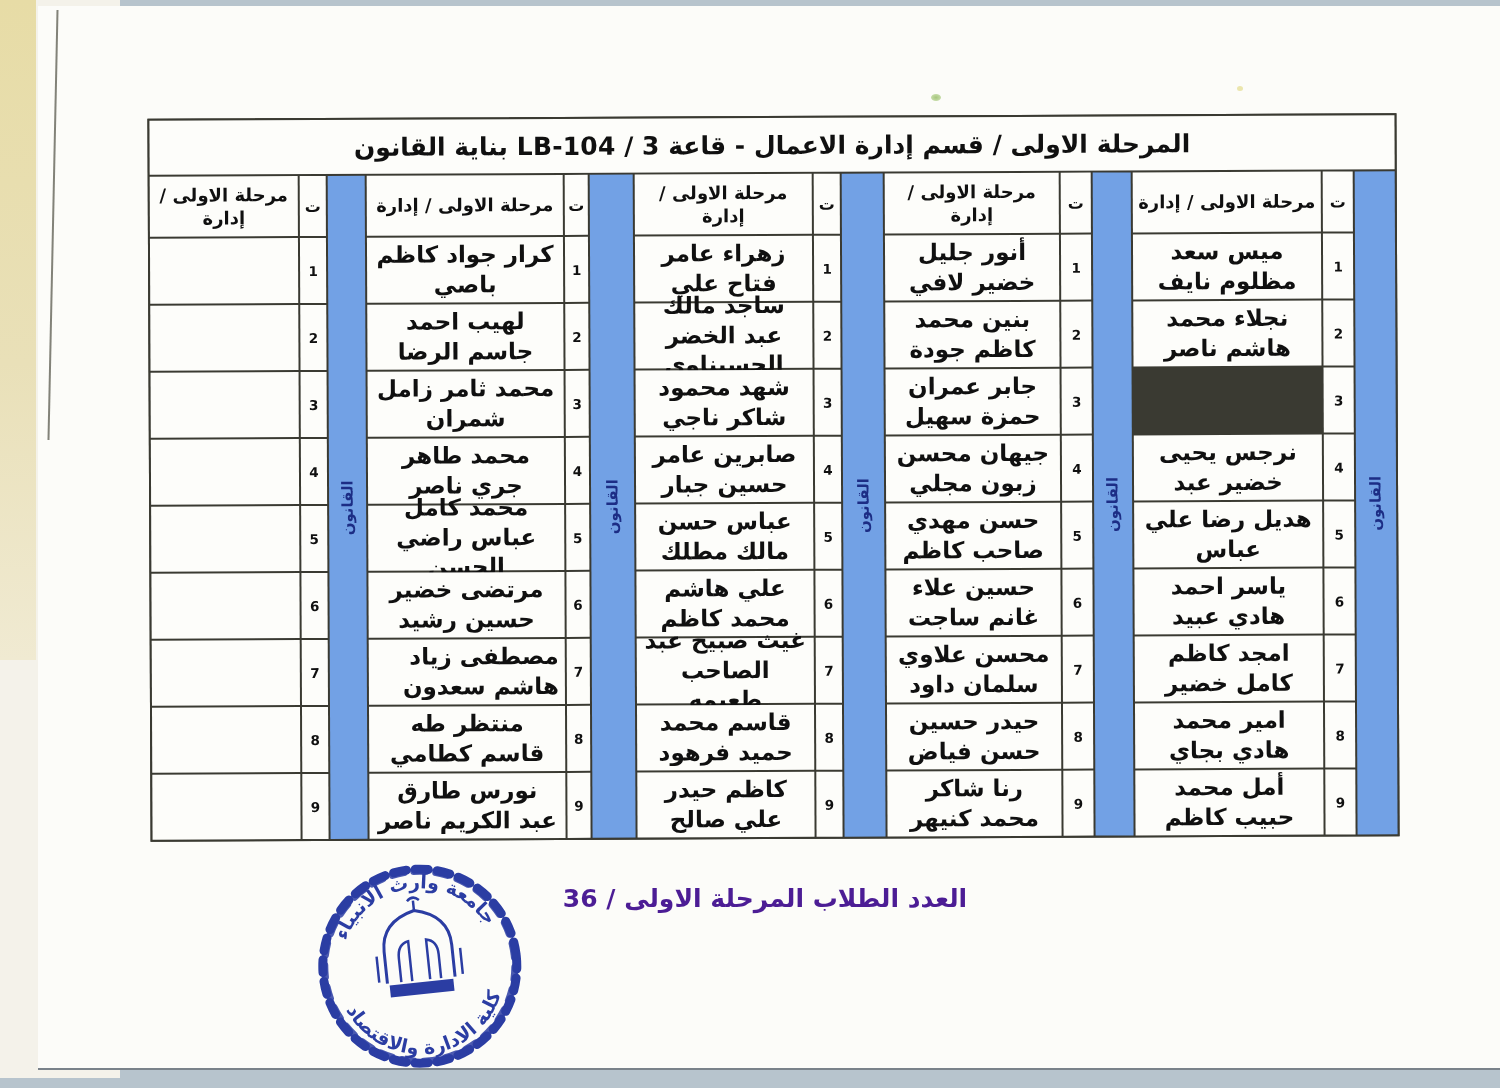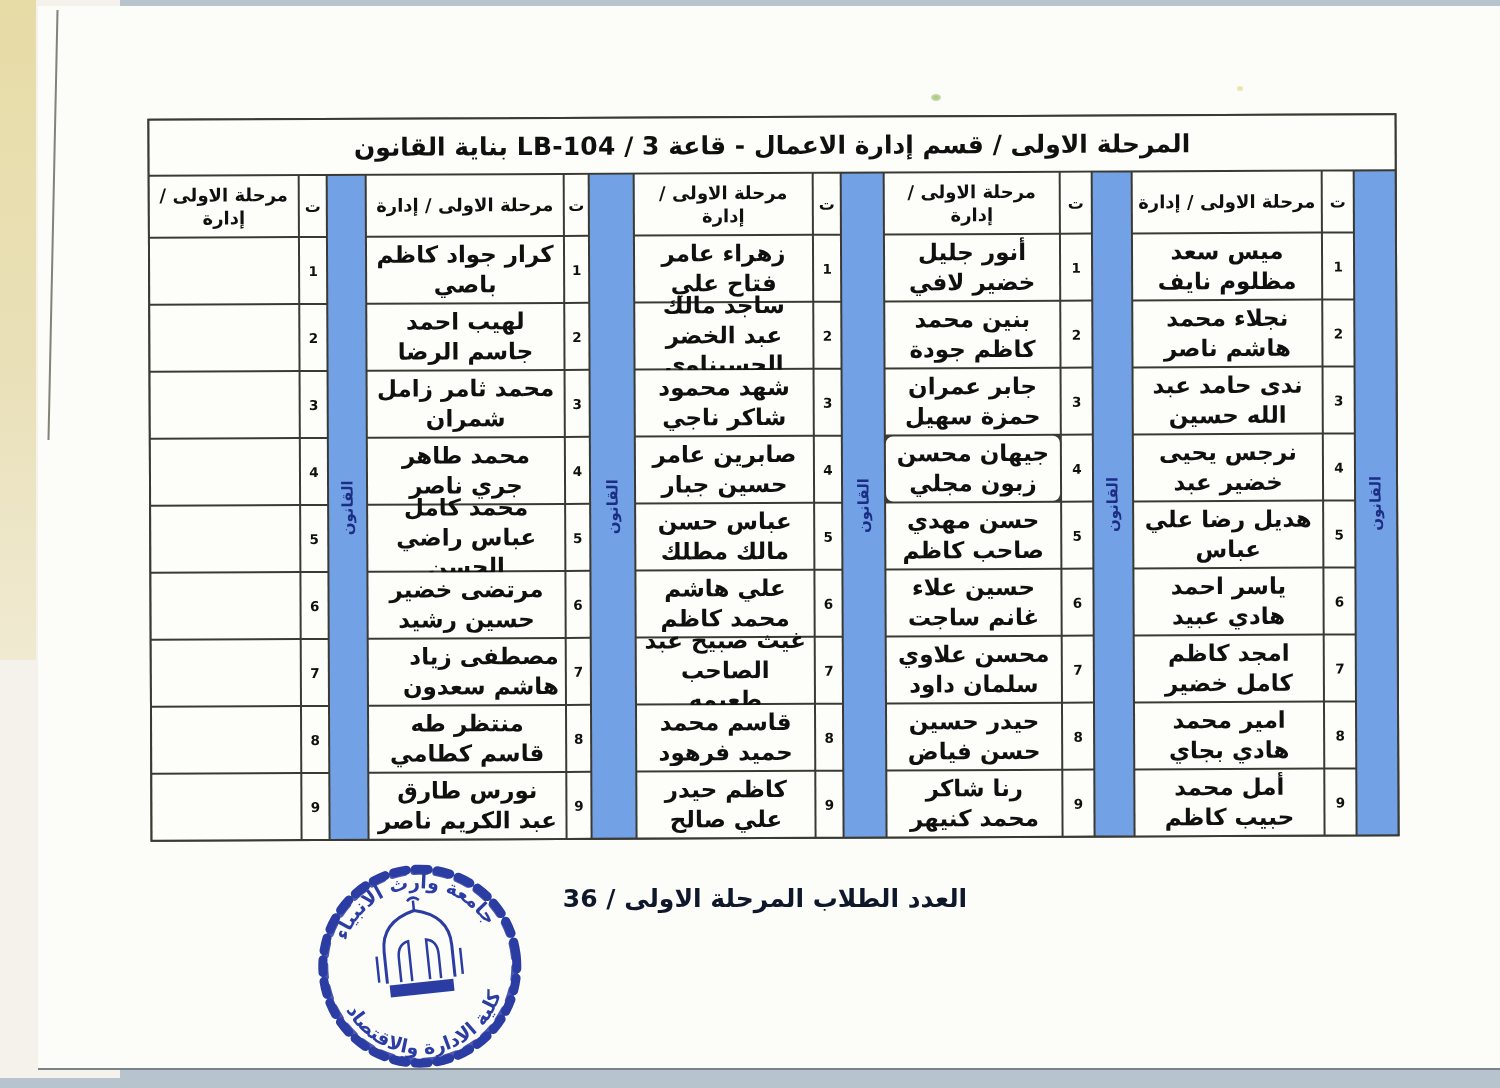--- a/index.html
+++ b/index.html
@@ -39,21 +39,21 @@
   .num-cell{font-size:13.5px;}
   .name-cell{font-size:23px;line-height:1.3;padding:0 6px;}
   .strip-cell{grid-row:2/-1;background:#72a1e5;position:relative;}
   .strip-cell .vtext{
     white-space:nowrap;transform:rotate(-90deg);
     color:#1c2d85;font-weight:bold;font-size:15px;letter-spacing:.5px;
   }
 
   
   .footer-line{position:absolute;left:555px;top:884px;width:420px;text-align:center;
-    font-size:25px;font-weight:bold;color:#0f172a;direction:rtl;}
+    font-size:25px;font-weight:bold;color:#4c1d95;direction:rtl;}
 
   
   .stamp{position:absolute;left:308px;top:852px;width:228px;height:232px;transform:rotate(-6deg);}
 </style>
 </head>
 <body>
 
 <div class="sheet-behind"></div>
 <div class="cream-strip"></div>
 <div class="paper"></div>
@@ -67,21 +67,20 @@
 <div class="cell strip-cell" style="grid-area: 2 / 1 / -1;">
       <span class="vtext">القانون</span>
     </div>
     <div class="cell hdr-num" style="grid-area: 2 / 2;">ت</div>
     <div class="cell hdr-name" style="grid-area: 2 / 3;">مرحلة الاولى / إدارة</div>
     <div class="cell num-cell" style="grid-area: 3 / 2;">1</div>
     <div class="cell name-cell" style="grid-area: 3 / 3;">ميس سعد مظلوم نايف</div>
     <div class="cell num-cell" style="grid-area: 4 / 2;">2</div>
     <div class="cell name-cell" style="grid-area: 4 / 3;">نجلاء محمد هاشم ناصر</div>
     <div class="cell num-cell" style="grid-area: 5 / 2;">3</div>
-    <div class="cell name-cell" style="grid-area: 5 / 3;">ندى حامد عبد الله حسين</div>
     <div class="cell num-cell" style="grid-area: 6 / 2;">4</div>
     <div class="cell name-cell" style="grid-area: 6 / 3;">نرجس يحيى خضير عبد</div>
     <div class="cell num-cell" style="grid-area: 7 / 2;">5</div>
     <div class="cell name-cell" style="grid-area: 7 / 3;">هديل رضا علي عباس</div>
     <div class="cell num-cell" style="grid-area: 8 / 2;">6</div>
     <div class="cell name-cell" style="grid-area: 8 / 3;">ياسر احمد هادي عبيد</div>
     <div class="cell num-cell" style="grid-area: 9 / 2;">7</div>
     <div class="cell name-cell" style="grid-area: 9 / 3;">امجد كاظم كامل خضير</div>
     <div class="cell num-cell" style="grid-area: 10 / 2;">8</div>
     <div class="cell name-cell" style="grid-area: 10 / 3;">امير محمد هادي بجاي</div>
@@ -92,21 +91,21 @@
     </div>
     <div class="cell hdr-num" style="grid-area: 2 / 5;">ت</div>
     <div class="cell hdr-name" style="grid-area: 2 / 6;">مرحلة الاولى / إدارة</div>
     <div class="cell num-cell" style="grid-area: 3 / 5;">1</div>
     <div class="cell name-cell" style="grid-area: 3 / 6;">أنور جليل خضير لافي</div>
     <div class="cell num-cell" style="grid-area: 4 / 5;">2</div>
     <div class="cell name-cell" style="grid-area: 4 / 6;">بنين محمد كاظم جودة</div>
     <div class="cell num-cell" style="grid-area: 5 / 5;">3</div>
     <div class="cell name-cell" style="grid-area: 5 / 6;">جابر عمران حمزة سهيل</div>
     <div class="cell num-cell" style="grid-area: 6 / 5;">4</div>
-    <div class="cell name-cell" style="grid-area: 6 / 6; border-radius: 7px;">جيهان محسن زبون مجلي</div>
+    <div class="cell name-cell" style="grid-area: 6 / 6;">جيهان محسن زبون مجلي</div>
     <div class="cell num-cell" style="grid-area: 7 / 5;">5</div>
     <div class="cell name-cell" style="grid-area: 7 / 6;">حسن مهدي صاحب كاظم</div>
     <div class="cell num-cell" style="grid-area: 8 / 5;">6</div>
     <div class="cell name-cell" style="grid-area: 8 / 6;">حسين علاء غانم ساجت</div>
     <div class="cell num-cell" style="grid-area: 9 / 5;">7</div>
     <div class="cell name-cell" style="grid-area: 9 / 6;">محسن علاوي سلمان داود</div>
     <div class="cell num-cell" style="grid-area: 10 / 5;">8</div>
     <div class="cell name-cell" style="grid-area: 10 / 6;">حيدر حسين حسن فياض</div>
     <div class="cell num-cell" style="grid-area: 11 / 5;">9</div>
     <div class="cell name-cell" style="grid-area: 11 / 6;">رنا شاكر محمد كنيهر</div>

